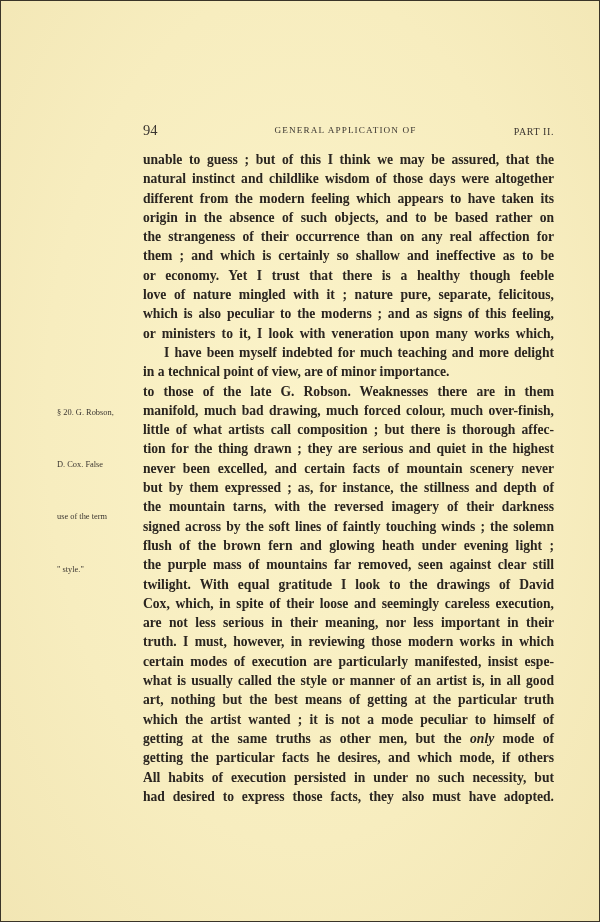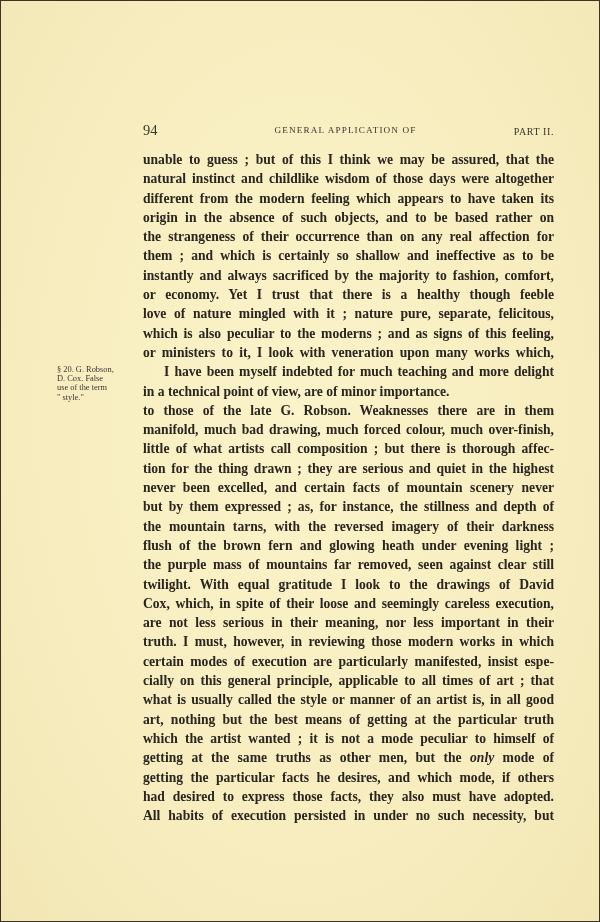--- a/index.html
+++ b/index.html
@@ -36,21 +36,21 @@
     text-align: justify; text-align-last: justify;
     height: 19.3px;
     font-weight: bold;
   }
   .line.last { text-align-last: left; }
   .line.indent { padding-left: 21px; }
   .margin-note {
     position: absolute; top: 364px; left: 56px; width: 80px;
     font-size: 8.4px; line-height: 9.2px; color: #3a3530;
   }
-  .margin-note span { display: block; white-space: nowrap; }
+  .margin-note span { display: block; white-space: nowrap; margin-top: 43px; }
   em { font-style: italic; }
 </style>
 </head>
 <body>
 
 <div class="page">
 
   <div class="running-head">
     <span class="folio">94</span>
     <span class="head-title">GENERAL APPLICATION OF</span>
@@ -64,44 +64,43 @@
     <span>" style."</span>
   </div>
 
   <div class="body-text">
     <span class="line">unable to guess ; but of this I think we may be assured, that the</span>
     <span class="line">natural instinct and childlike wisdom of those days were altogether</span>
     <span class="line">different from the modern feeling which appears to have taken its</span>
     <span class="line">origin in the absence of such objects, and to be based rather on</span>
     <span class="line">the strangeness of their occurrence than on any real affection for</span>
     <span class="line">them ; and which is certainly so shallow and ineffective as to be</span>
-    <span class="line">instantly and always sacrificed by the majority to fashion, comfort,</span>
     <span class="line">or economy.  Yet I trust that there is a healthy though feeble</span>
     <span class="line">love of nature mingled with it ;  nature pure, separate, felicitous,</span>
     <span class="line">which is also peculiar to the moderns ; and as signs of this feeling,</span>
     <span class="line">or ministers to it, I look with veneration upon many works which,</span>
     <span class="line indent">I have been myself indebted for much teaching and more delight</span>
     <span class="line last">in a technical point of view, are of minor importance.</span>
     <span class="line">to those of the late G. Robson.  Weaknesses there are in them</span>
     <span class="line">manifold, much bad drawing, much forced colour, much over-finish,</span>
     <span class="line">little of what artists call composition ; but there is thorough affec-</span>
     <span class="line">tion for the thing drawn ; they are serious and quiet in the highest</span>
     <span class="line">never been excelled, and certain facts of mountain scenery never</span>
     <span class="line">but by them expressed ; as, for instance, the stillness and depth of</span>
     <span class="line">the mountain tarns, with the reversed imagery of their darkness</span>
+    <span class="line">signed across by the soft lines of faintly touching winds ; the solemn</span>
     <span class="line">flush of the brown fern and glowing heath under evening light ;</span>
     <span class="line">the purple mass of mountains far removed, seen against clear still</span>
     <span class="line">twilight.  With equal gratitude I look to the drawings of David</span>
     <span class="line">Cox, which, in spite of their loose and seemingly careless execution,</span>
     <span class="line">are not less serious in their meaning, nor less important in their</span>
     <span class="line">truth.  I must, however, in reviewing those modern works in which</span>
     <span class="line">certain modes of execution are particularly manifested, insist espe-</span>
-    <span class="line">cially on this general principle, applicable to all times of art ; that</span>
     <span class="line">what is usually called the style or manner of an artist is, in all good</span>
     <span class="line">art, nothing but the best means of getting at the particular truth</span>
     <span class="line">which the artist wanted ; it is not a mode peculiar to himself of</span>
     <span class="line"><span>getting at the same truths as other men, but the</span> <em>only</em> <span>mode of</span></span>
     <span class="line">getting the particular facts he desires, and which mode, if others</span>
+    <span class="line">All habits of execution persisted in under no such necessity, but</span>
     <span class="line">had desired to express those facts, they also must have adopted.</span>
-    <span class="line">All habits of execution persisted in under no such necessity, but</span>
   </div>
 
 </div>
 
 </body></html>

